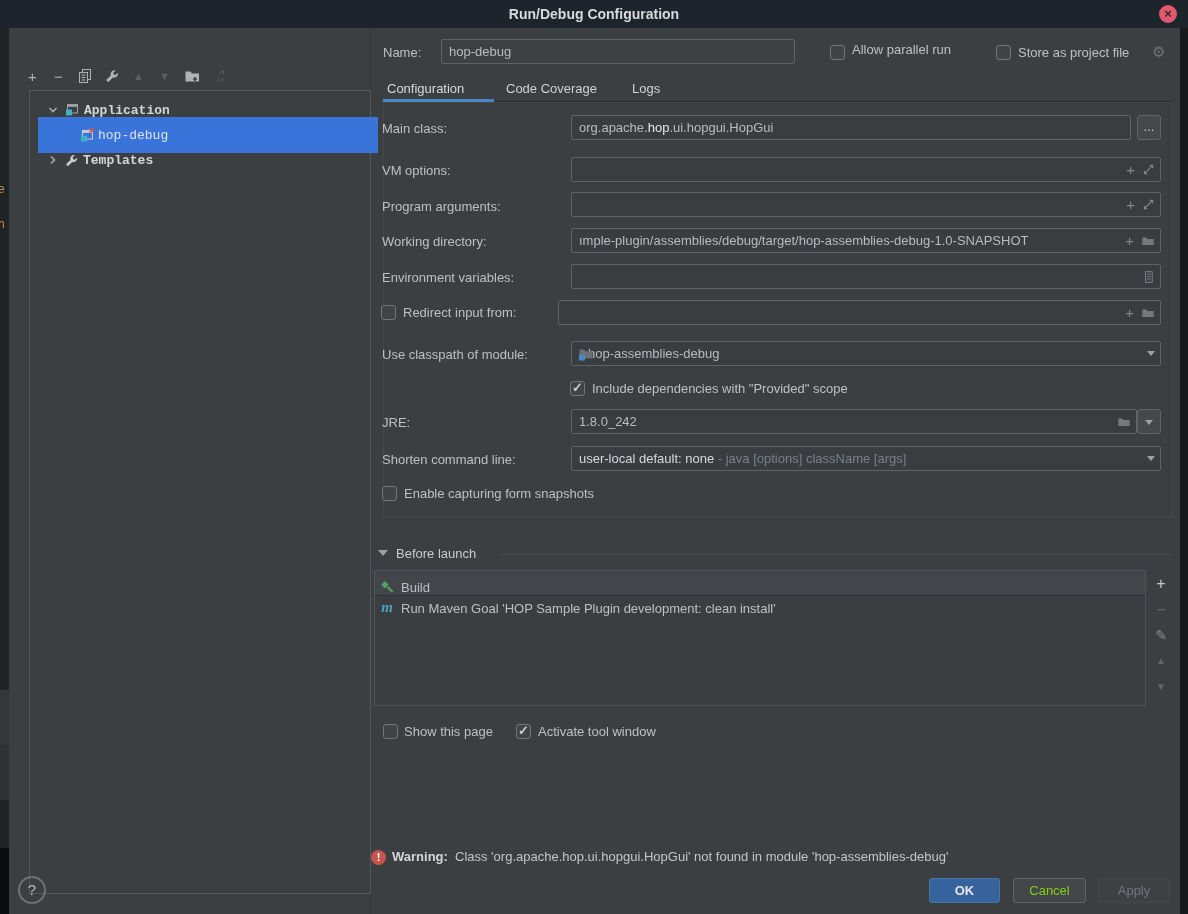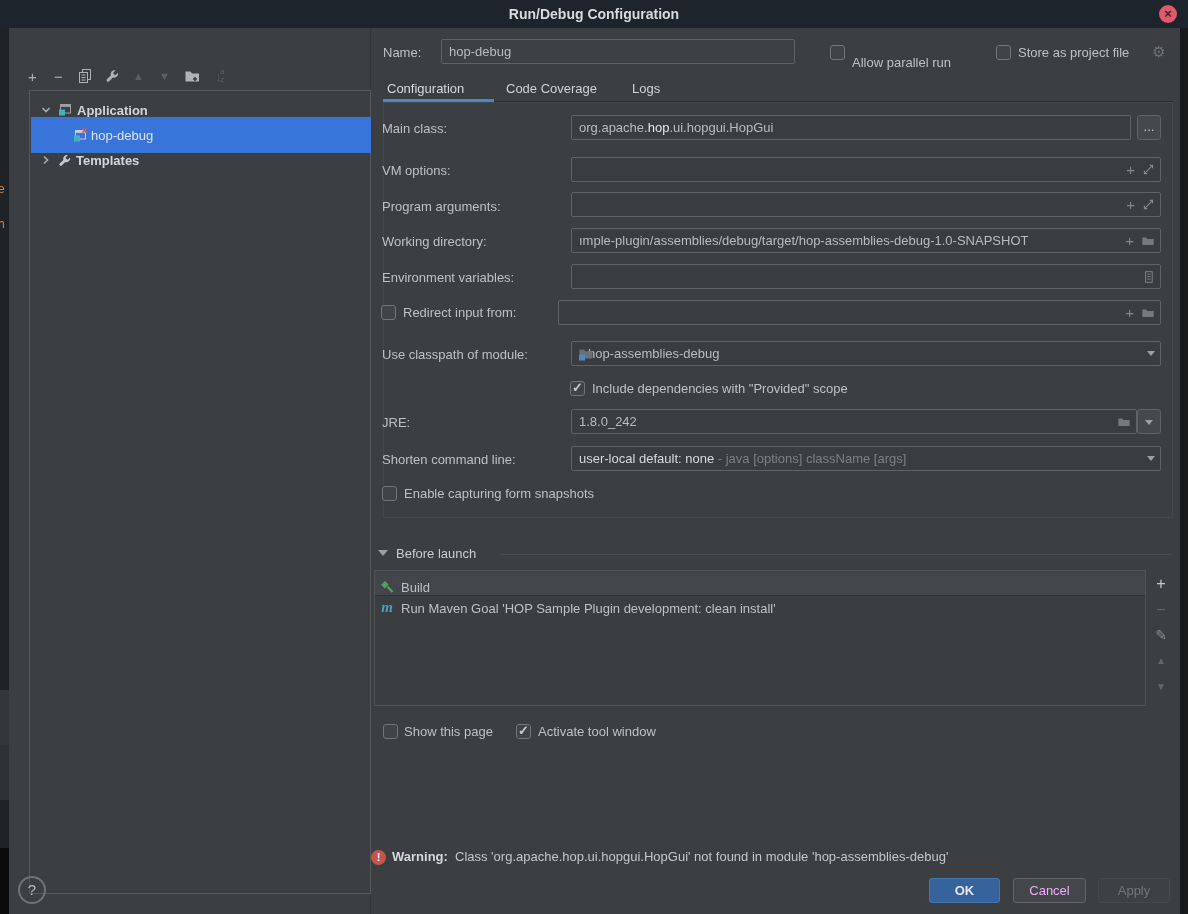--- a/index.html
+++ b/index.html
@@ -29,21 +29,21 @@
   .combo-arrow{width:0;height:0;border-left:4px solid transparent;border-right:4px solid transparent;
                border-top:5px solid #9da1a4;display:inline-block;}
   .dim{color:#7c8084;}
   .plus-glyph{font-size:15px;color:#84888b;}
   
   #sidebar{left:9px;top:28px;width:362px;height:886px;border-right:1px solid #333638;box-sizing:border-box;}
   .tb-icon{position:absolute;top:40px;width:17px;height:17px;text-align:center;cursor:pointer;}
   .tb-glyph{font-size:15px;color:#b0b3b5;line-height:17px;}
   .tb-glyph.disabled{color:#5b5f62;}
   #tree-box{left:20px;top:62px;width:342px;height:804px;border:1px solid #55585b;box-sizing:border-box;}
-  .tree-row{position:absolute;left:1px;width:340px;height:36px;display:flex;align-items:center;cursor:pointer;}
+  .tree-row{position:absolute;left:8px;width:340px;height:36px;display:flex;align-items:center;cursor:pointer;font-family:Liberation Mono, monospace;}
   .tree-row .lbl{font-weight:bold;color:#d3d6d9;}
   #row-hopdebug{background:#3874d9;}
   #row-hopdebug .lbl2{color:#dfe3e8;}
   .chev{width:16px;height:16px;margin-right:3px;}
   
   #name-label{left:383px;top:45px;}
   #name-field{left:441px;top:39px;width:354px;}
   #gear-store{left:1152px;top:43px;color:#6f7376;font-size:15px;cursor:pointer;}
   .tab{position:absolute;top:81px;color:#cfd2d5;cursor:pointer;}
   #tab-underline{left:383px;top:99px;width:111px;height:3px;background:#4a87c6;}
@@ -63,21 +63,21 @@
   .bl-btns{position:absolute;left:1150px;width:22px;text-align:center;cursor:pointer;}
   
   .maven-m{font-family:"Liberation Serif",serif;font-style:italic;font-weight:bold;color:#4ba0bd;font-size:15px;line-height:14px;text-align:center;}
   
   #warn-icon{left:371px;top:850px;width:15px;height:15px;border-radius:50%;background:#c7534f;color:#fff;
              font-weight:bold;font-size:11px;text-align:center;line-height:15px;}
   #warn-bold{left:392px;top:849px;font-weight:bold;color:#d5d8db;}
   #warn-text{left:455px;top:849px;color:#c3c6c9;}
   .footer-btn{position:absolute;top:878px;height:25px;border-radius:3px;box-sizing:border-box;text-align:center;line-height:23px;cursor:pointer;}
   #ok-btn{left:929px;width:71px;background:#36639b;border:1px solid #4377ad;color:#e5e5e5;font-weight:bold;}
-  #cancel-btn{left:1013px;width:73px;background:#43474a;border:1px solid #5f6467;color:#f0abfc;}
+  #cancel-btn{left:1013px;width:73px;background:#43474a;border:1px solid #5f6467;color:#84cc16;}
   #apply-btn{left:1098px;width:72px;background:#3d4144;border:1px solid #46494c;color:#72767a;}
   #help-btn{left:18px;top:876px;width:28px;height:28px;border-radius:50%;border:2px solid #6e7274;box-sizing:border-box;
             color:#b7babc;font-size:15px;text-align:center;line-height:24px;cursor:pointer;}
 </style>
 </head>
 <body>
 
 <div id="screen">
 
   <div class="abs" id="left-strip">
@@ -152,21 +152,21 @@
             <path d="M13.9 4.7a3.9 3.9 0 0 1-5 4.8L5 13.4a1.5 1.5 0 0 1-2.1-2.1l3.9-3.9a3.9 3.9 0 0 1 4.8-5L9.2 4.8l.7 1.6 1.6.7z" fill="#c6c9cb"></path>
           </svg>
         <span class="lbl">Templates</span>
       </div>
     </div>
   </div>
 
   <span class="abs" id="name-label">Name:</span>
   <div class="field" id="name-field" style="background:#3d4144">hop-debug</div>
   <span class="cb" style="left:830px;top:45px"></span>
-  <span class="cb-label" style="left:852px;top:55px">Allow parallel run</span>
+  <span class="cb-label" style="left:852px;top:42px">Allow parallel run</span>
   <span class="cb" style="left:996px;top:45px"></span>
   <span class="cb-label" style="left:1018px;top:45px">Store as project file</span>
   <span class="abs" id="gear-store">⚙</span>
 
   <span class="tab" style="left:387px;color:#d6d9dc">Configuration</span>
   <span class="tab" style="left:506px">Code Coverage</span>
   <span class="tab" style="left:632px">Logs</span>
   <div class="abs" id="tab-sep"></div>
   <div class="abs" id="tab-underline"></div>
 

